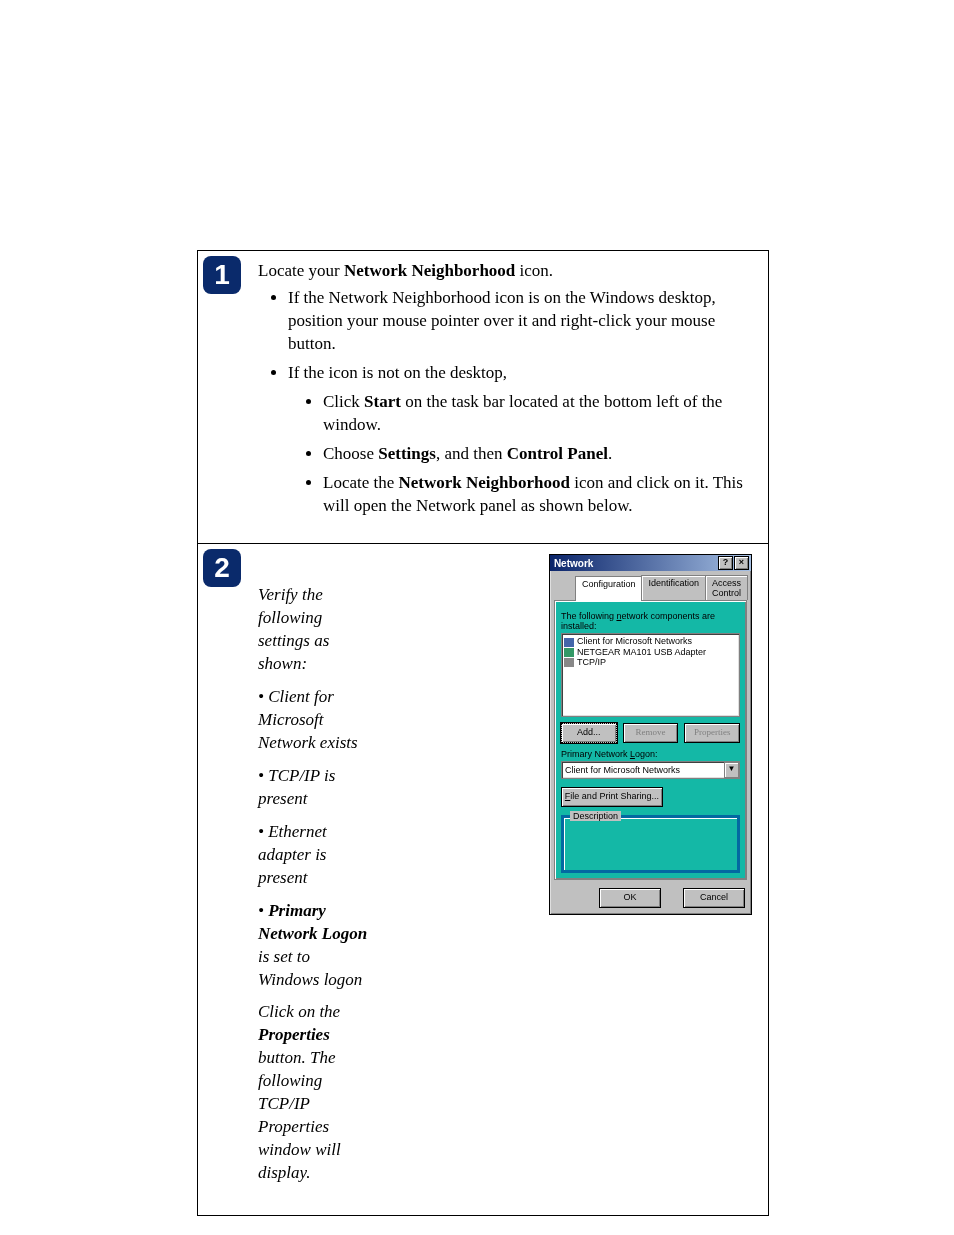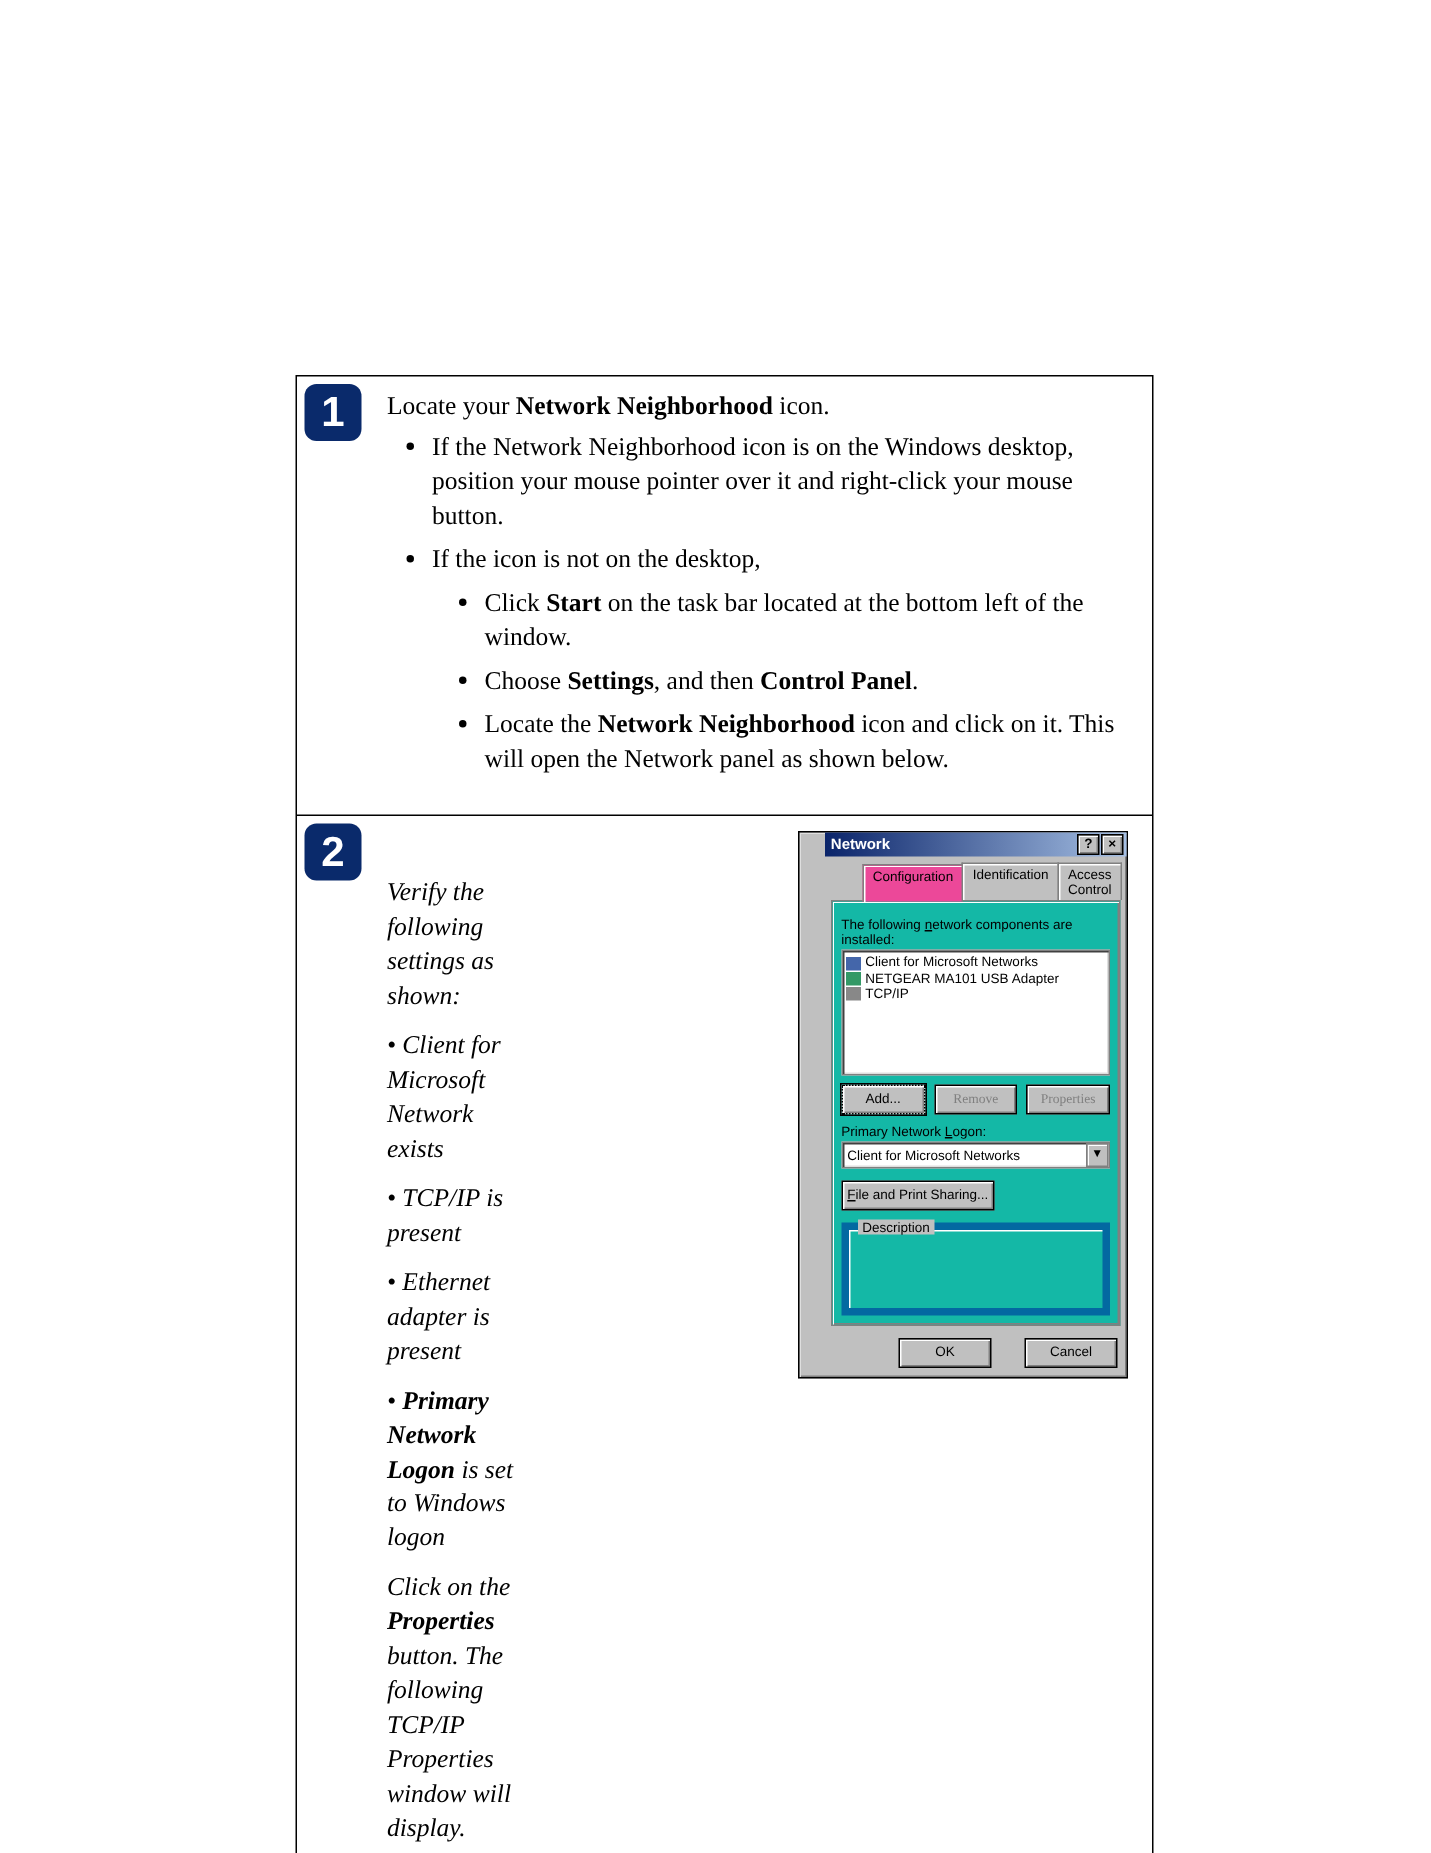--- a/index.html
+++ b/index.html
@@ -51,21 +51,20 @@
   .row2-text p { margin: 10px 0; }
   
   .win {
     width: 258px;
     font-family: Tahoma, "MS Sans Serif", Arial, sans-serif;
     font-size: 9px;
     background: #c0c0c0;
     border: 1px solid #000;
     box-shadow: inset 1px 1px 0 #dfdfdf, inset -1px -1px 0 #808080;
     margin-left: 160px;
-    padding-left: 17px;
   }
   .titlebar {
     height: 16px;
     background: linear-gradient(to right, #0a246a, #a6c0e4);
     color: #fff;
     font-weight: bold;
     font-size: 10px;
     display: flex;
     align-items: center;
     justify-content: space-between;
@@ -87,21 +86,21 @@
   .tab {
     padding: 2px 6px;
     background: #c0c0c0;
     border: 1px solid #808080;
     border-bottom: none;
     font-size: 9px;
     margin-right: -1px;
     box-shadow: inset 1px 1px 0 #fff;
   }
   .tab.active {
-    background: #ec4899;
+    background: #ffffff;
     position: relative;
     top: 1px;
     z-index: 2;
     margin-left: 21px;
   }
   .tabpanel {
     margin: 0 4px 4px 4px;
     padding: 6px;
     border: 1px solid #808080;
     box-shadow: inset 1px 1px 0 #fff, inset -1px -1px 0 #808080;
@@ -147,21 +146,21 @@
   .combo .drop {
     width: 13px; height: 14px;
     background: #c0c0c0;
     border: 1px solid #808080;
     box-shadow: inset 1px 1px 0 #fff;
     text-align: center;
     font-size: 8px;
     line-height: 12px;
   }
   .fieldset {
-    border: 5px solid #0369a1;
+    border: 3px solid #0369a1;
     box-shadow: inset 1px 1px 0 #fff;
     margin-top: 8px;
     height: 52px;
     position: relative;
   }
   .fieldset .legend {
     position: absolute;
     top: -7px; left: 6px;
     background: #c0c0c0;
     padding: 0 3px;

